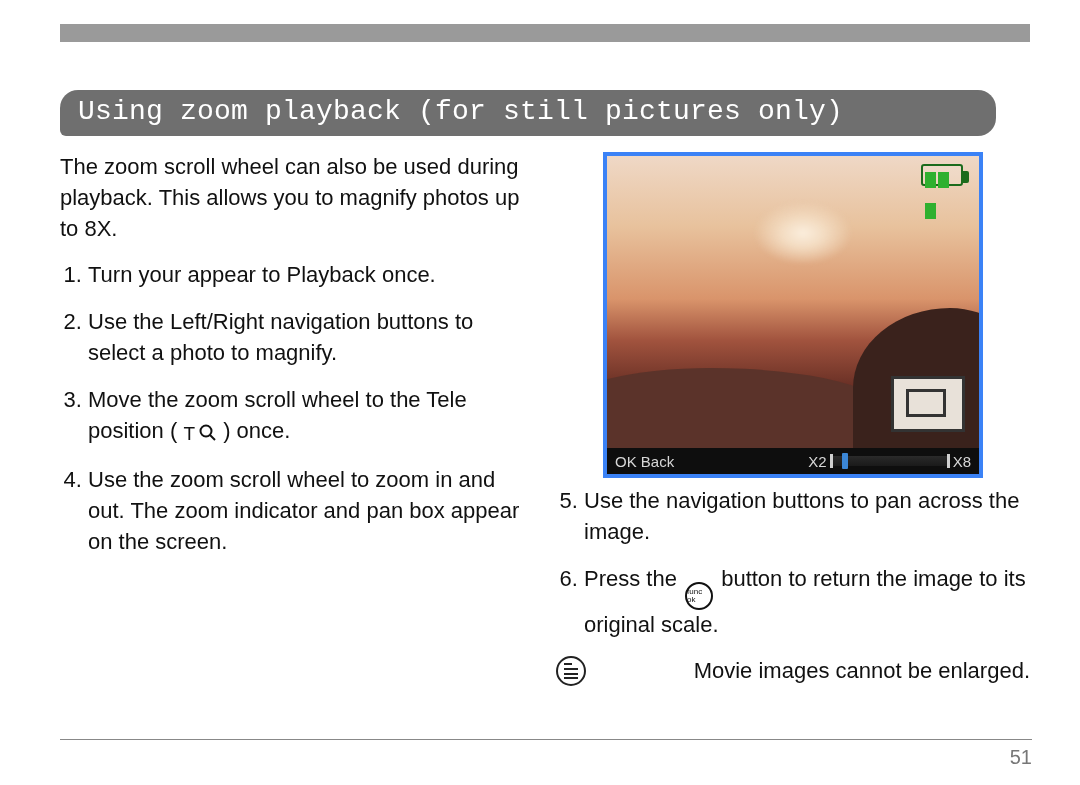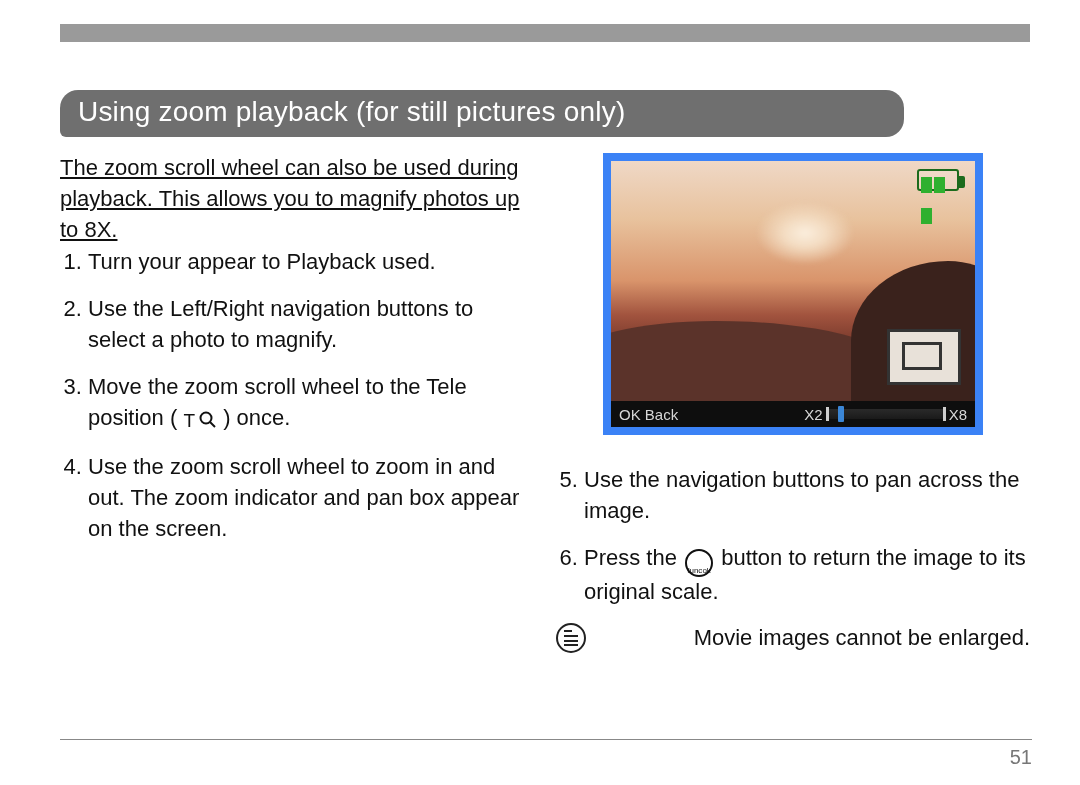--- a/index.html
+++ b/index.html
@@ -18,45 +18,46 @@
     position: relative;
     overflow: hidden;
   }
   .top-bar {
     height: 18px;
     background: #9a9a9a;
     width: 970px;
     margin-bottom: 48px;
   }
   .section-title {
-    width: 844px;
+    width: 936px;
     background: #6f6f6f;
     color: #fff;
     font-size: 28px;
     padding: 6px 18px 9px 18px;
     border-radius: 18px 18px 18px 6px;
     letter-spacing: 0.2px;
+    font-family: Liberation Mono, monospace;
   }
   .columns {
     display: flex;
     width: 970px;
     gap: 22px;
     margin-top: 16px;
   }
   .col { flex: 1 1 50%; font-size: 22px; line-height: 1.4; }
-  .intro { margin-bottom: 2px; text-decoration: underline; }
+  .intro { margin-bottom: 16px; }
   ol.steps { margin: 0; padding-left: 28px; }
   ol.steps li { margin-bottom: 16px; }
   b { font-weight: normal; }
 
   .photo-frame {
     width: 380px;
-    height: 282px;
-    border: 8px solid #3b82f6;
-    margin: 0 auto 30px auto;
+    height: 326px;
+    border: 4px solid #3b82f6;
+    margin: 0 auto 8px auto;
     position: relative;
     overflow: hidden;
   }
   .sky {
     position: absolute; left:0; right:0; top:0; height:100%;
     background: linear-gradient(to bottom, #efd8c6 0%, #e8c29d 22%, #d9946b 45%, #a1533e 58%, #6b3126 72%, #4a2820 82%, #3a241d 100%);
   }
   .sun-glow {
     position: absolute; left:34%; top:10%; width:140px; height:90px; border-radius:50%;
     background: radial-gradient(closest-side, #fbeedd 0%, #f3dcc2 30%, rgba(243,220,194,0) 70%);
@@ -98,21 +99,21 @@
   .scale-cursor { position:absolute; left:12px; top:-3px; width:6px; height:16px; background:#3b86d6; border-radius:1px; }
 
   ol.steps-right { margin: 0; padding-left: 28px; }
   ol.steps-right li { margin-bottom: 16px; }
 
   .tele-inline { display:inline-flex; align-items:center; gap:4px; vertical-align:-2px; }
   .mag-icon svg { vertical-align:-2px; }
 
   .func-btn {
     display:inline-flex; width:28px; height:28px; border:2px solid #111; border-radius:50%;
-    align-items:flex-end; justify-content:center; flex-direction:row; font-size:8px; line-height:8px;
+    align-items:flex-start; justify-content:center; flex-direction:column; font-size:8px; line-height:8px;
     font-family: Arial, sans-serif; vertical-align:-8px; margin:0 2px;
   }
 
   .note-row { display:flex; align-items:flex-start; gap:14px; margin-top:14px;justify-content:space-between; }
   .note-icon {
     width:30px; height:30px; border:2px solid #222; border-radius:50%; flex:0 0 auto;
     display:flex; align-items:center; justify-content:center;
   }
   .note-icon-lines { width:14px; height:16px; display:flex; flex-direction:column; justify-content:space-between; }
   .note-icon-lines span { display:block; height:2px; background:#222; width:100%; }
@@ -129,21 +130,21 @@
 <div class="page-wrap">
   <div class="top-bar"></div>
 
   <div class="section-title">Using zoom playback (for still pictures only)</div>
 
   <div class="columns">
     <div class="col">
       <div class="intro">The zoom scroll wheel can also be used during playback. This allows you to magnify photos up to 8X.</div>
       <ol class="steps">
         <li>
-          <span>Turn your appear to </span><b>Playback</b><span> used.</span>
+          <span>Turn your appear to </span><b>Playback</b><span> once.</span>
         </li>
         <li>
           <span>Use the </span><b>Left/Right</b><span> navigation buttons to select a photo to magnify.</span>
         </li>
         <li>
           <span>Move the zoom scroll wheel to the Tele position ( </span>
           <span class="tele-inline">
             <span style="font-family:Arial;font-size:19px;">T</span>
             <span class="mag-icon">
               <svg width="18" height="18" viewBox="0 0 18 18">

